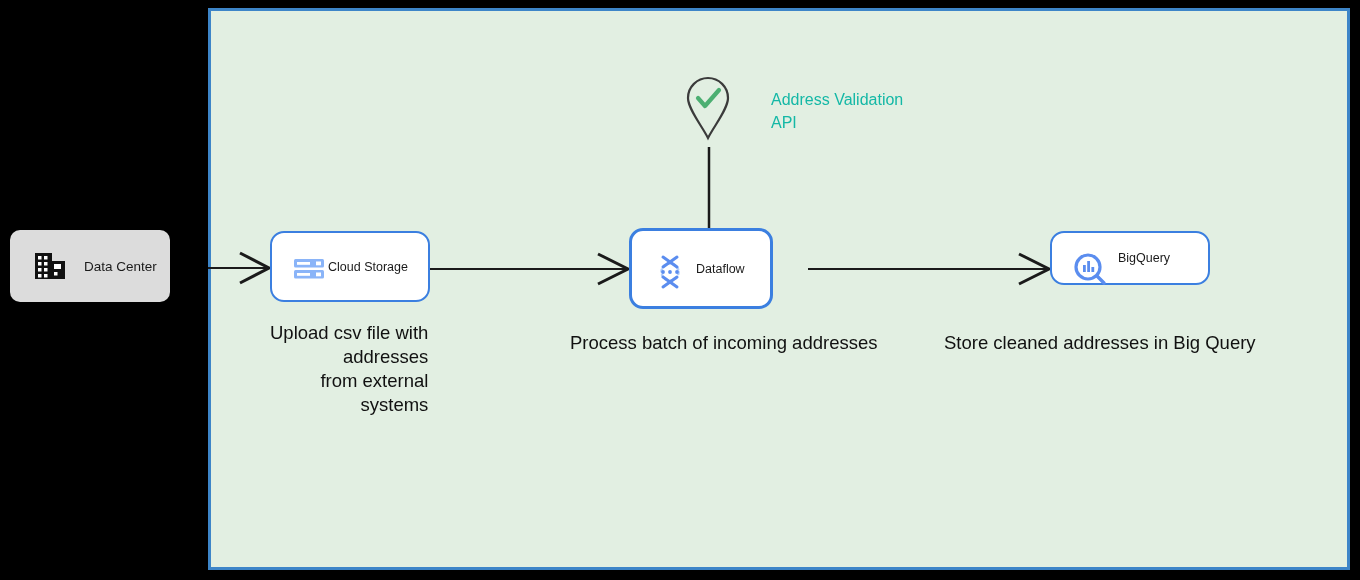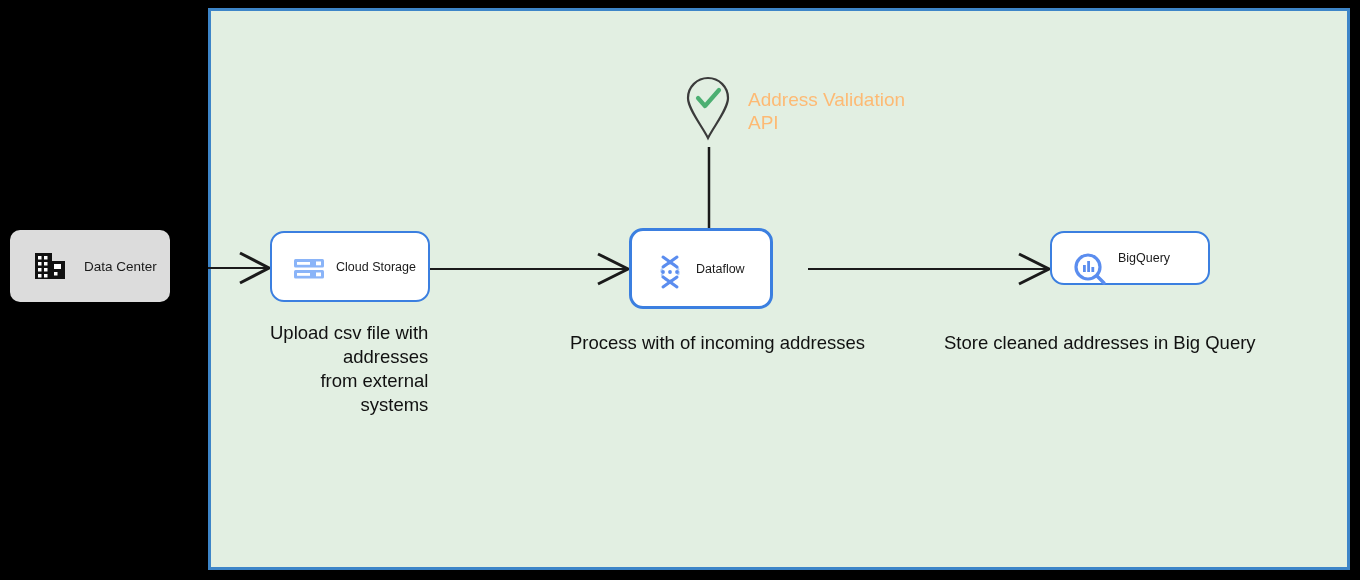--- a/index.html
+++ b/index.html
@@ -87,21 +87,21 @@
     white-space: nowrap;
   }
 
   #node-cloud-storage {
     left: 270px;
     top: 231px;
     width: 160px;
     height: 71px;
   }
   #node-cloud-storage .node-icon { left: 20px; top: 19px; width: 34px; height: 34px; }
-  #node-cloud-storage .node-label { left: 64px; }
+  #node-cloud-storage .node-label { left: 56px; }
 
   #node-dataflow {
     left: 629px;
     top: 228px;
     width: 144px;
     height: 81px;
   }
   #node-dataflow .node-icon { left: 20px; top: 23px; width: 36px; height: 36px; }
   #node-dataflow .node-label { left: 64px; }
 
@@ -117,25 +117,25 @@
   
   #api-marker {
     position: absolute;
     left: 686px;
     top: 76px;
     width: 44px;
     height: 65px;
   }
   #api-label {
     position: absolute;
-    left: 748px;
+    left: 771px;
     top: 88px;
-    font-size: 19px;
+    font-size: 16px;
     line-height: 23px;
-    color: #fdba74;
+    color: #14b8a6;
     white-space: pre-line;
   }
 
   
   #connectors {
     position: absolute;
     left: 0;
     top: 0;
     width: 1360px;
     height: 580px;
@@ -260,14 +260,14 @@
     <polyline points="12,22 19,30 33,14" fill="none" stroke="#4caf72" stroke-width="4.2" stroke-linecap="round" stroke-linejoin="round"></polyline>
   </svg>
 </div>
 <div id="api-label">Address Validation
 API</div>
 
 <div id="caption-upload" class="caption">Upload csv file with
 addresses
 from external
 systems</div>
-<div id="caption-process" class="caption">Process with of incoming addresses</div>
+<div id="caption-process" class="caption">Process batch of incoming addresses</div>
 <div id="caption-store" class="caption">Store cleaned addresses in Big Query</div>
 
 </body></html>

